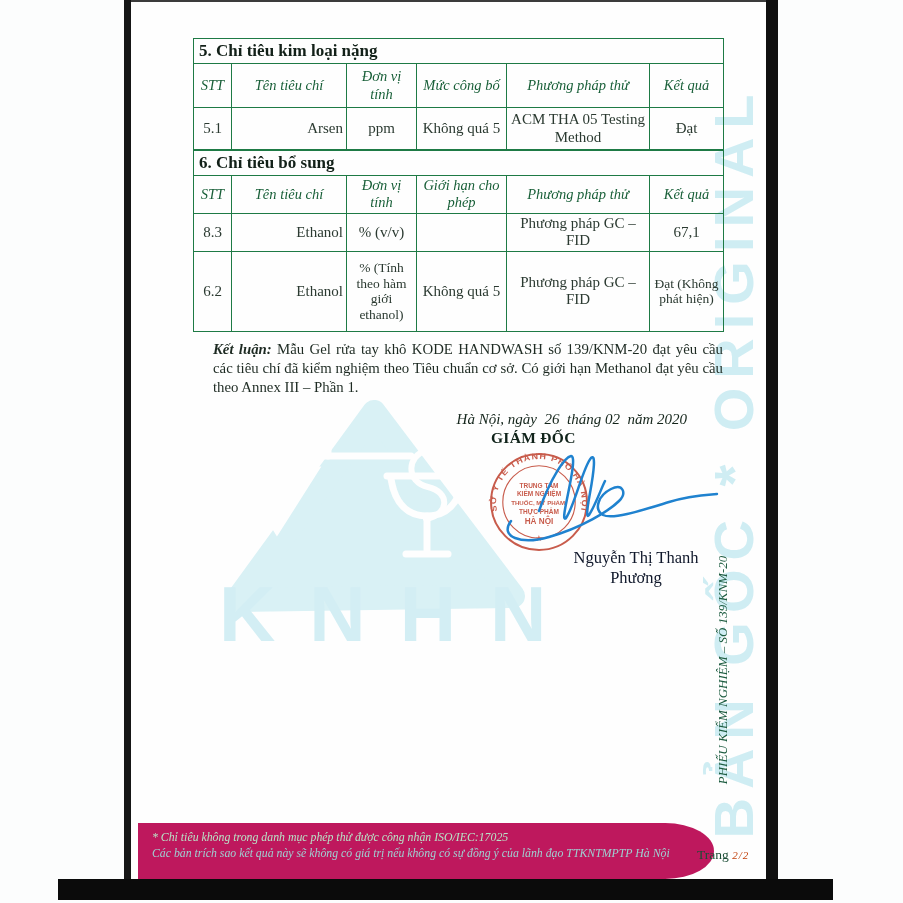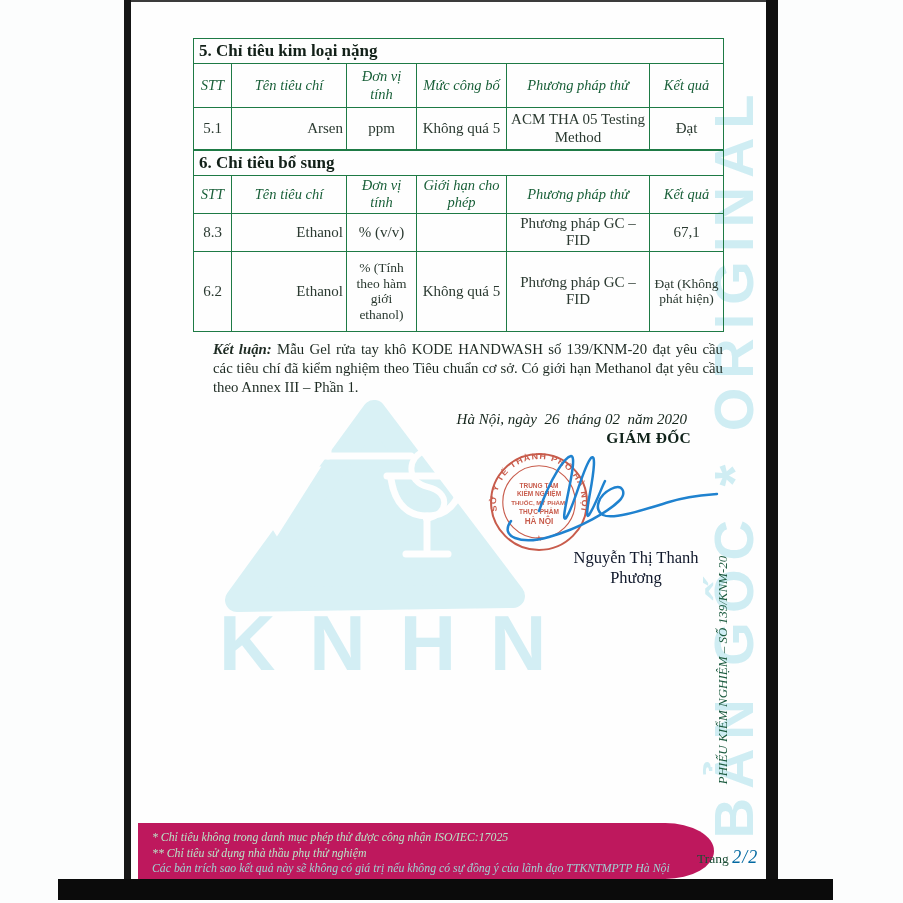--- a/index.html
+++ b/index.html
@@ -7,21 +7,21 @@
          font-family:"Liberation Serif","DejaVu Serif",serif;}
   
   .edge-left{position:absolute;left:124px;top:0;width:7px;height:879px;background:#161616;}
   .edge-right{position:absolute;left:766px;top:0;width:12px;height:879px;background:#101010;}
   .edge-top{position:absolute;left:124px;top:0;width:654px;height:2px;background:#3c3c3c;}
   .edge-bottom{position:absolute;left:58px;top:879px;width:775px;height:21px;background:#0b0b0b;}
   .page{position:absolute;left:131px;top:2px;width:635px;height:877px;background:#fefefe;overflow:hidden;}
 
   
   .wm-tri{position:absolute;left:78px;top:390px;z-index:1;}
-  .wm-knhn{position:absolute;left:88px;top:596px;z-index:1;font-family:"Liberation Sans","DejaVu Sans",sans-serif;
+  .wm-knhn{position:absolute;left:88px;top:567px;z-index:1;font-family:"Liberation Sans","DejaVu Sans",sans-serif;
            font-weight:bold;font-size:78px;letter-spacing:34px;color:#d3eef4;}
   .wm-vert{position:absolute;left:191px;top:424px;width:830px;height:72px;z-index:1;
            transform:rotate(-90deg);text-align:center;font-family:"Liberation Sans","DejaVu Sans",sans-serif;
            font-weight:bold;font-size:56px;letter-spacing:9px;color:#cfedf3;white-space:nowrap;}
 
   
   .content{position:absolute;left:62px;top:36px;width:530px;z-index:2;}
   .tbl{border-collapse:collapse;table-layout:fixed;width:530px;background:transparent;}
   .tbl th,.tbl td{border:1.6px solid #1e7a45;text-align:center;vertical-align:middle;
       padding:1px 3px;overflow:hidden;}
@@ -31,39 +31,39 @@
   .tbl td{font-size:15px;color:#2b3a31;line-height:1.17;}
   .tbl td.c1{text-align:right;padding-left:6px;}
   .t1 tr.head{height:44px;} .t2 tr.head{height:34px;}
   .t1 tr.data{height:42px;} .t2 tr.d0{height:38px;} .t2 tr.d1{height:80px;}
   .t2 tr.d1 td.c2,.t2 tr.d1 td.c5{font-size:13.5px;}
 
   .conclusion{margin-top:8px;font-size:14.8px;line-height:1.28;text-align:justify;color:#1d2a22;margin-left:20px;}
   .conclusion .lbl{font-weight:bold;font-style:italic;}
   .date-line{margin-top:3px;text-align:right;font-style:italic;font-size:15px;
       padding-right:36px;white-space:pre;color:#14251b;}
-  .director{margin-top:1px;width:200px;margin-left:298px;text-align:right;
+  .director{margin-top:1px;width:200px;margin-left:298px;text-align:left;
       font-weight:bold;font-size:15.5px;color:#10231a;letter-spacing:0.3px;}
 
   .stamp{position:absolute;left:357px;top:449px;width:102px;height:102px;z-index:3;opacity:0.93;}
   .sig{position:absolute;left:350px;top:447px;width:245px;height:110px;z-index:4;}
   .signer{position:absolute;left:420px;top:546px;width:170px;text-align:center;z-index:4;
       font-size:16.5px;color:#0f172a;}
 
   .side-label{position:absolute;left:477px;top:660px;width:230px;z-index:2;text-align:center;
       transform:rotate(-90deg);font-style:italic;font-size:13px;color:#1d5c40;white-space:nowrap;}
 
   
   .footer-bar{position:absolute;left:7px;top:821px;width:576px;height:56px;z-index:2;
       background:#be185d;border-radius:0 54px 54px 0 / 0 31px 31px 0;
       padding:7px 46px 0 14px;box-sizing:border-box;}
   .fnote{font-style:italic;font-size:11.8px;line-height:1.33;color:#b9e2c6;white-space:nowrap;}
   .fnote.n3{color:#9fd0d2;text-align:right;}
   .trang{position:absolute;left:566px;top:845px;z-index:2;font-size:13.5px;color:#1b4d35;white-space:nowrap;}
-  .trang .num{font-style:italic;color:#0369a1;font-size:18px;letter-spacing:1px;}
+  .trang .num{font-style:italic;color:#c2410c;font-size:11px;letter-spacing:1px;}
 </style>
 </head>
 <body>
 
 <div class="photo">
   <div class="edge-top"></div>
   <div class="edge-left"></div>
 
   <div class="page">
 
@@ -195,21 +195,20 @@
         <path d="M30,72 C18,88 40,96 68,88 C100,79 128,62 138,52 C146,44 142,34 130,40 C118,46 112,60 122,66 C132,71 162,61 188,53 C207,47 224,46 236,45"></path>
       </g>
     </svg>
 
     <div class="signer">Nguyễn Thị Thanh Phương</div>
 
     <div class="side-label">PHIẾU KIỂM NGHIỆM – SỐ 139/KNM-20</div>
 
     <div class="footer-bar">
       <div class="fnote">* Chỉ tiêu không trong danh mục phép thử được công nhận ISO/IEC:17025</div>
-      <div class="fnote">** Chỉ tiêu sử dụng nhà thầu phụ thử nghiệm</div>
       <div class="fnote n3">Các bản trích sao kết quả này sẽ không có giá trị nếu không có sự đồng ý của lãnh đạo TTKNTMPTP Hà Nội</div>
     </div>
     <div class="trang"><span>Trang</span> <span class="num">2/2</span></div>
   </div>
 
   <div class="edge-right"></div>
   <div class="edge-bottom"></div>
 </div>
 
 </body></html>

